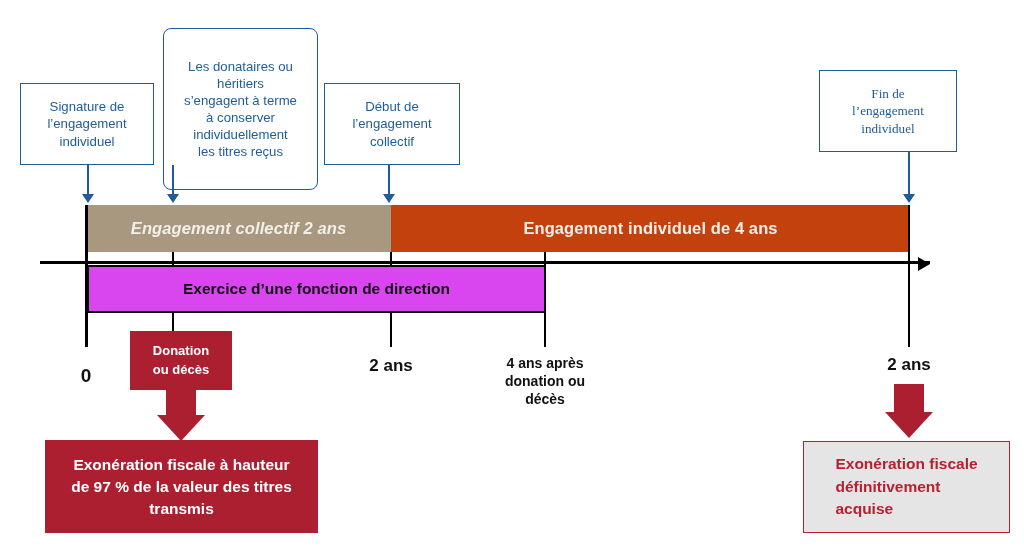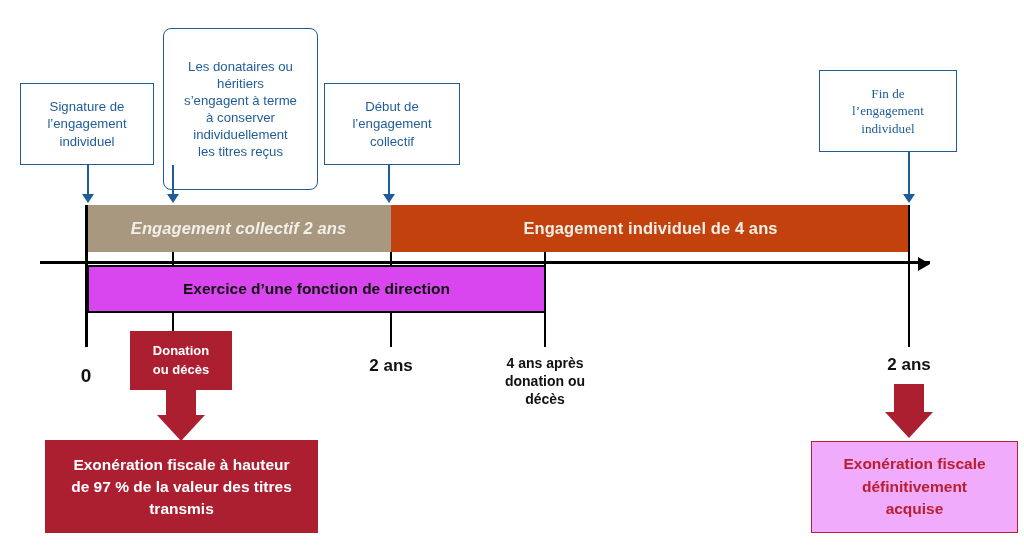--- a/index.html
+++ b/index.html
@@ -77,27 +77,26 @@
   }
 
   
   .redfill{
     background:#ac1f31;color:#ffffff;
     font-weight:bold;text-align:center;
     display:flex;align-items:center;justify-content:center;
     line-height:1.42;white-space:pre-line;
   }
   .redoutline{
-    background:#f0abfc;color:#b9202f;
+    background:#e5e5e5;color:#b9202f;
     border:1.8px solid #b9202f;
-    font-weight:bold;text-align:center;
+    font-weight:bold;
     display:flex;align-items:center;justify-content:center;
     line-height:1.45;white-space:pre-line;
     font-size:15.5px;
-    margin-left:8px;
   }
   .redstem{background:#ac1f31;}
   .redhead{
     width:0;height:0;
     border-left:24px solid transparent;
     border-right:24px solid transparent;
     border-top:26px solid #ac1f31;
   }
 </style>
 </head>

